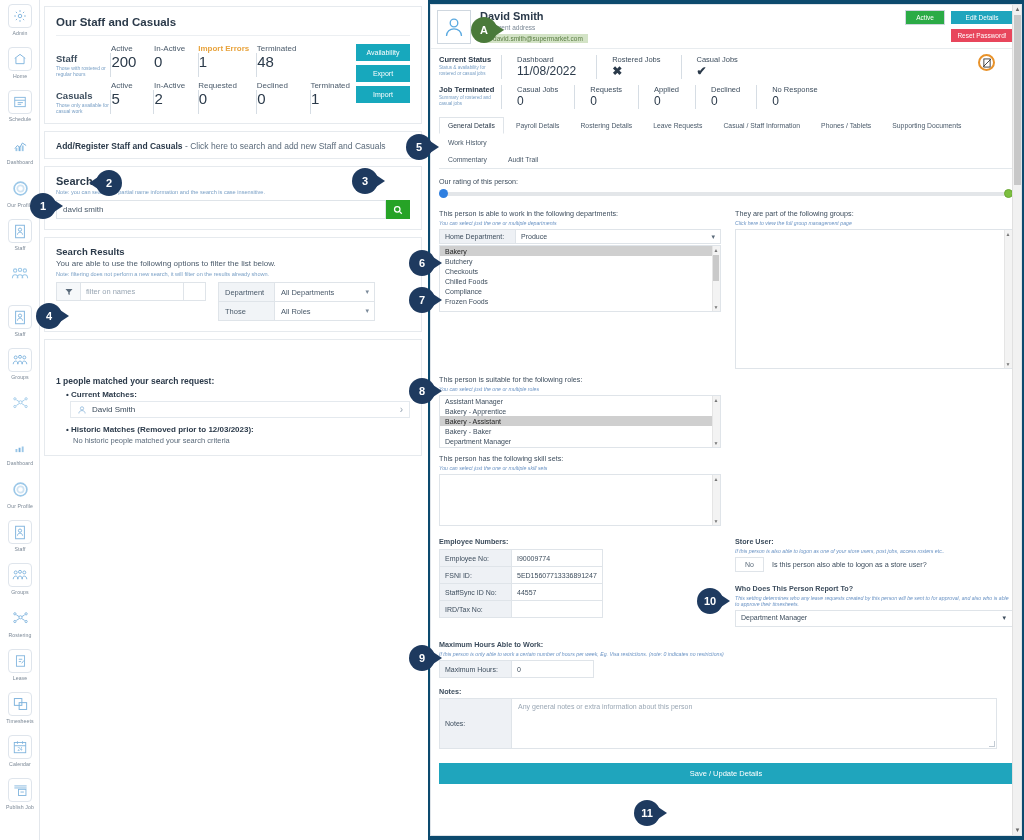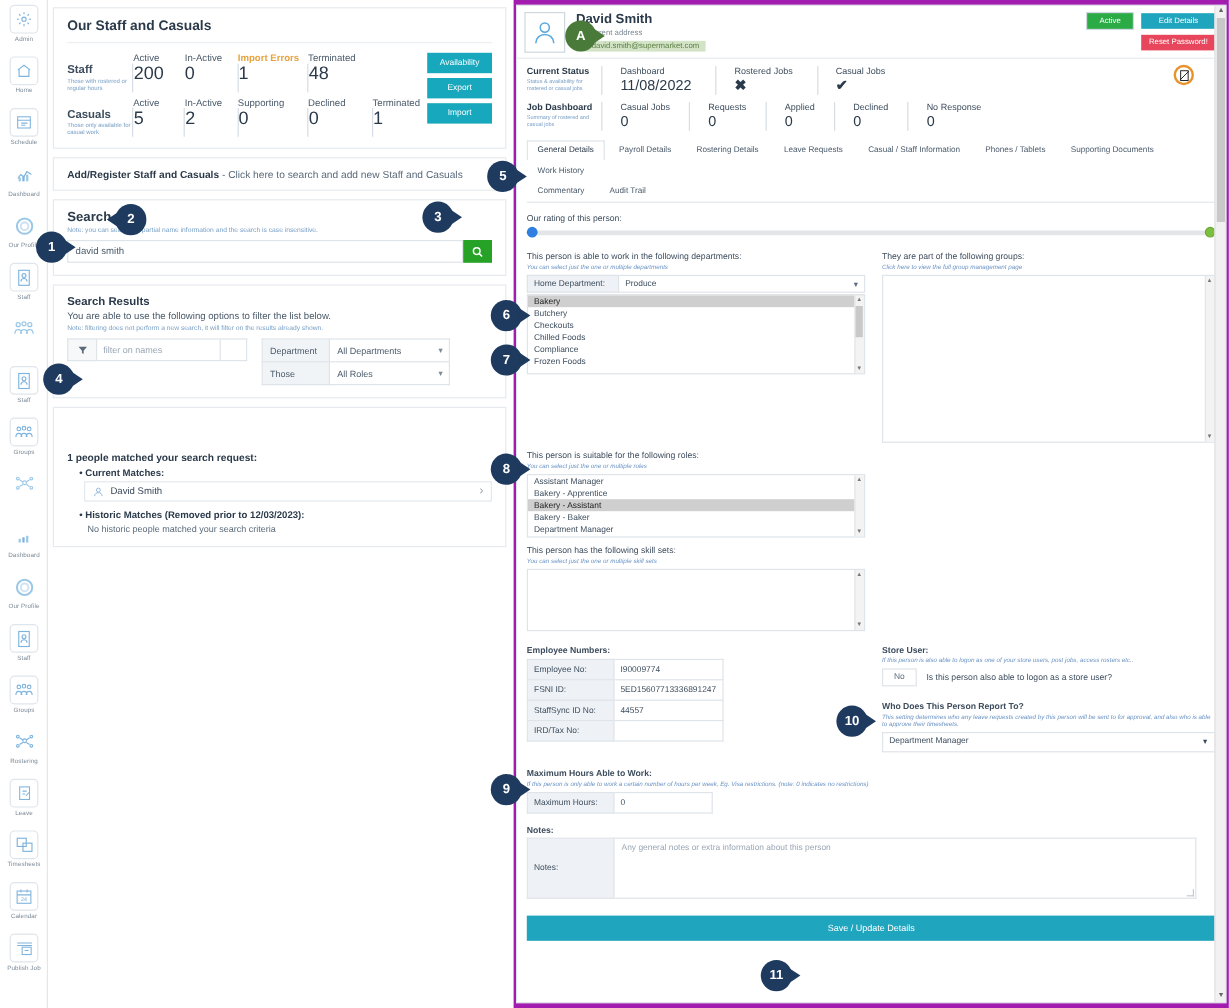--- a/index.html
+++ b/index.html
@@ -6,21 +6,21 @@
   html, body { margin:0; padding:0; }
   body {
     width:1024px; height:840px;
     font-family:"Liberation Sans", sans-serif;
     font-size:11px;
     color:#3a4a5a;
     background:#ffffff;
     overflow:hidden;
     position:relative;
   }
-  .page { position:relative; width:1024px; height:840px; display:flex; background:#a21caf;justify-content:flex-end; }
+  .page { position:relative; width:1024px; height:840px; display:flex; background:#0c4a6e; }
 
   
   .sidebar {
     width:40px; flex:0 0 40px; background:#ffffff;
     border-right:1px solid #e3e7ec;
     padding-top:4px;
     overflow:hidden;
   }
   .nav-item { width:40px; height:43px; display:flex; flex-direction:column;
               align-items:center; justify-content:flex-start; cursor:pointer; }
@@ -459,21 +459,21 @@
                 </tr>
             <tr>
               <td></td>
               <td>
                     <div class="stat-hd">Active</div>
                   </td>
               <td>
                     <div class="stat-hd">In-Active</div>
                   </td>
               <td>
-                    <div class="stat-hd">Supporting</div>
+                    <div class="stat-hd">Requested</div>
                   </td>
               <td>
                     <div class="stat-hd">Declined</div>
                   </td>
               <td>
                     <div class="stat-hd">Terminated</div>
                   </td>
             </tr>
             <tr>
               <td>
@@ -636,21 +636,21 @@
         </div>
         <div class="vline"></div>
         <div class="sg-col">
           <div class="sg-h">Casual Jobs</div>
           <div class="sg-v" style="font-weight:bold;">✔</div>
         </div>
       </div>
 
       <div class="status-grid" style="padding-top:2px;">
         <div class="sg-lab">
-          <div class="sg-t">Job Dashboard</div>
+          <div class="sg-t">Job Terminated</div>
           <div class="sg-sub">Summary of rostered and casual jobs</div>
         </div>
         <div class="vline"></div>
         <div class="sg-col" style="padding-right:10px;">
           <div class="sg-h">Casual Jobs</div>
           <div class="sg-v">0</div>
         </div>
         <div class="vline"></div>
         <div class="sg-col" style="padding-right:10px;">
           <div class="sg-h">Requests</div>

